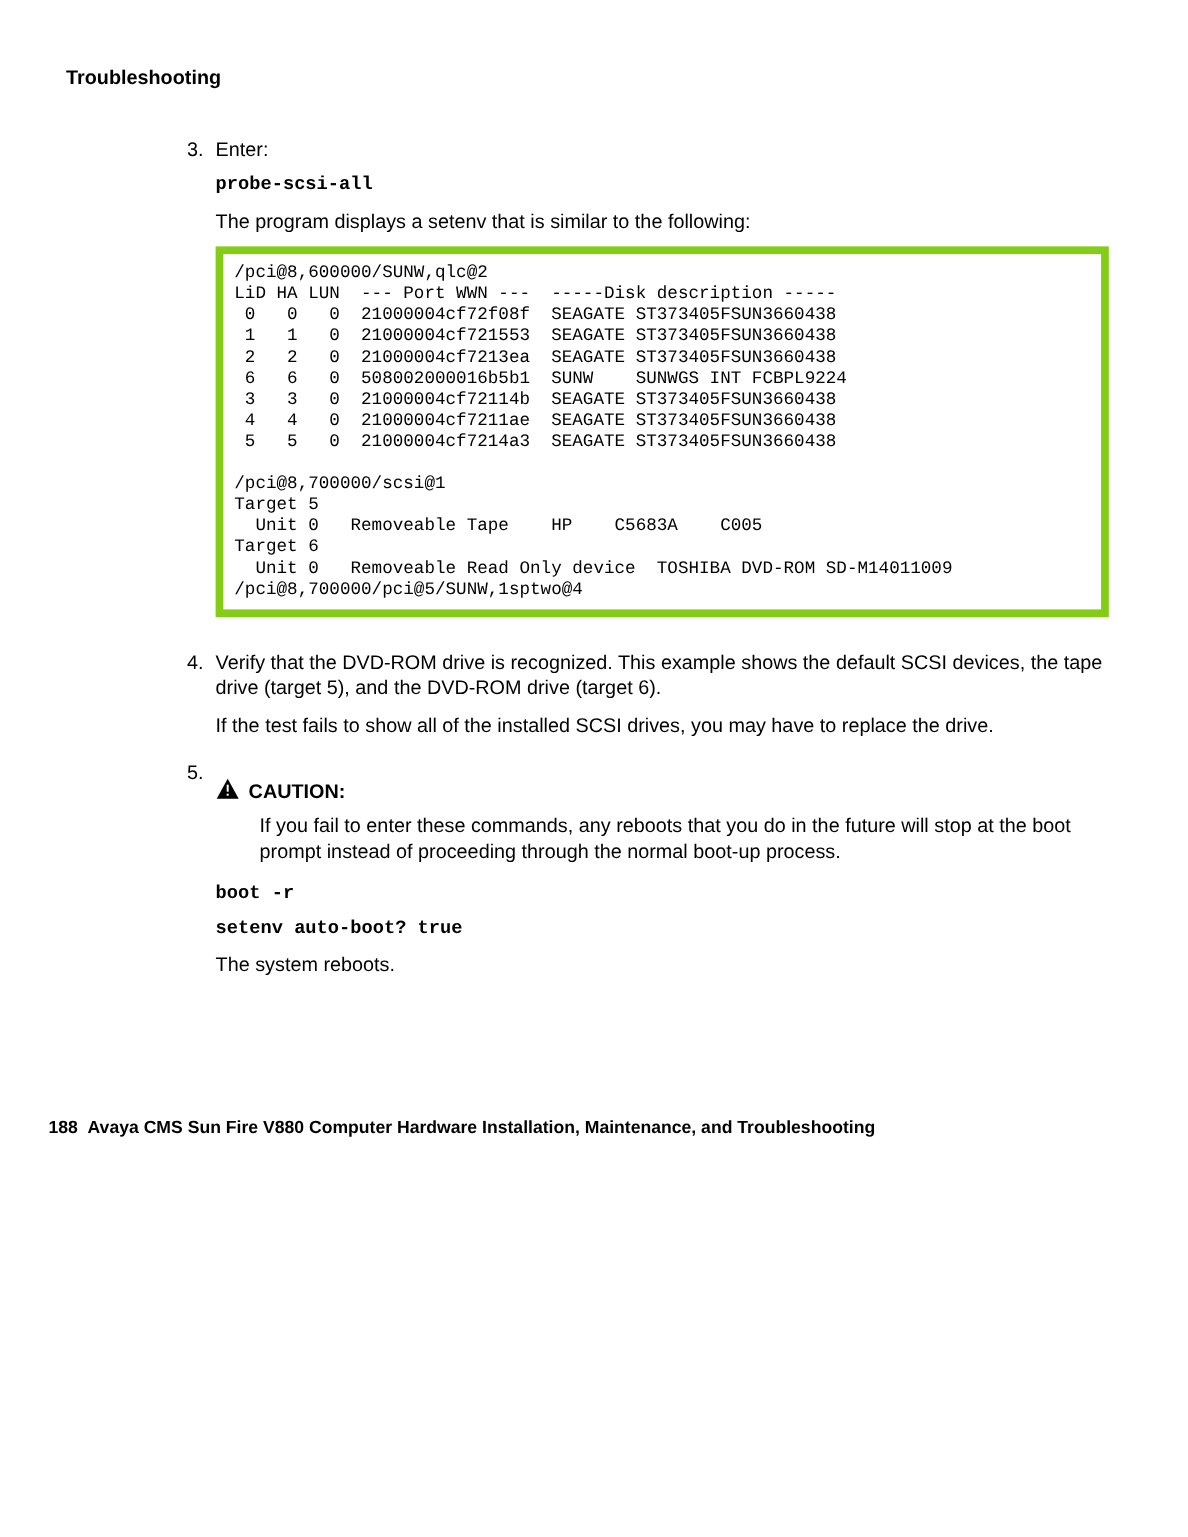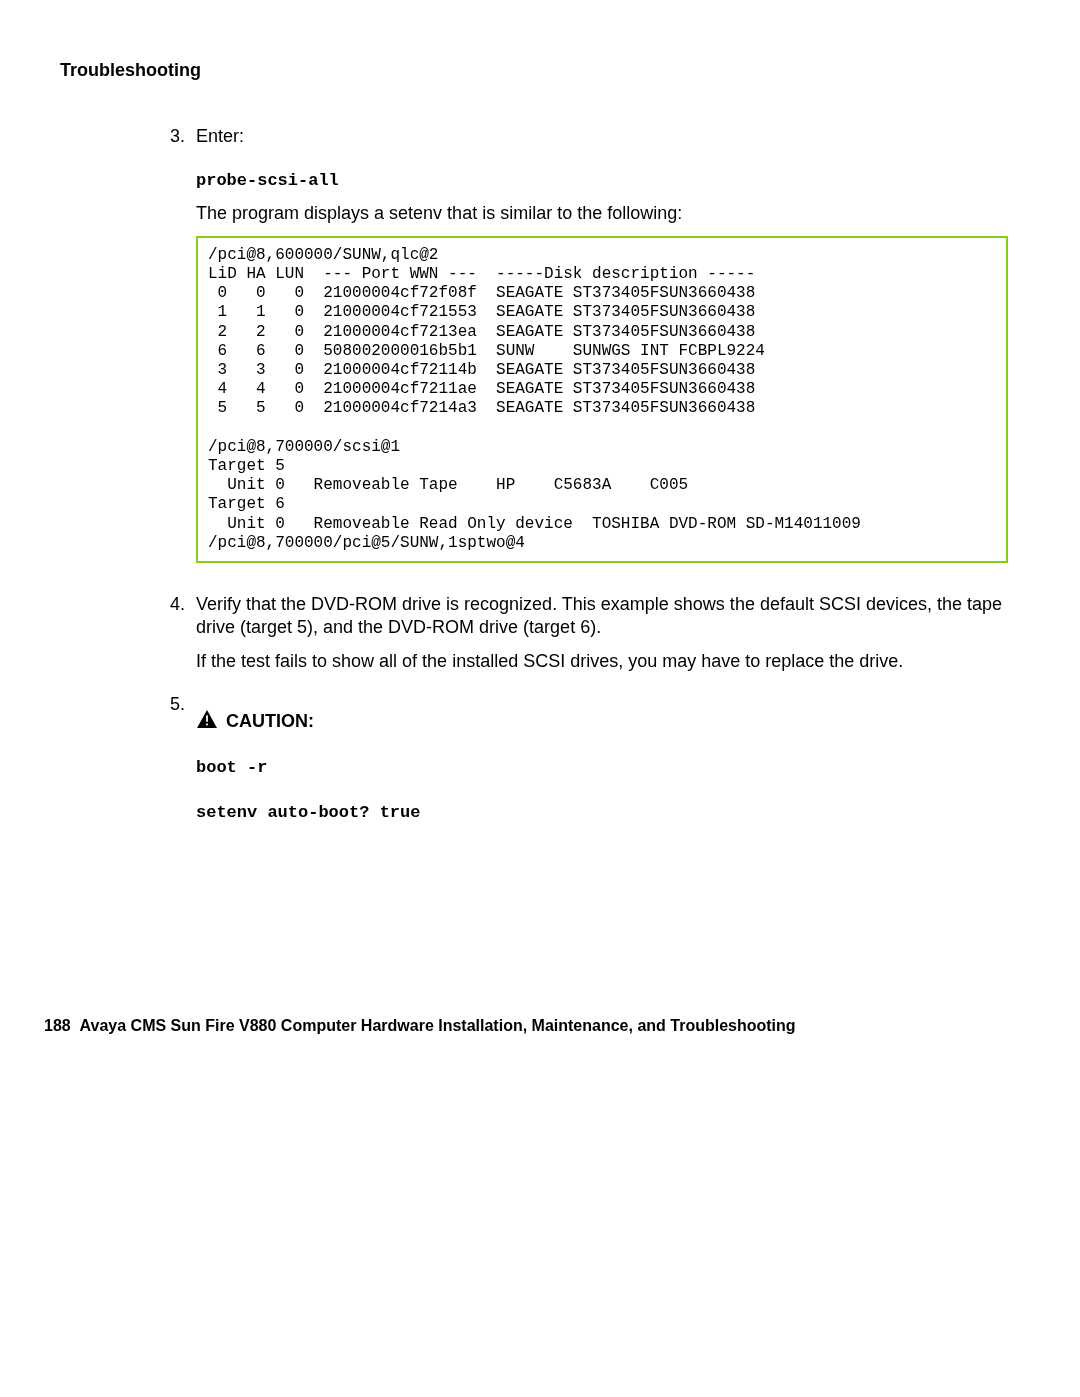--- a/index.html
+++ b/index.html
@@ -41,29 +41,29 @@
     font-size: 18px;
     line-height: 1.3;
   }
   .step-body p {
     margin: 0 0 10px 0;
   }
   .cmd {
     font-family: "Courier New", monospace;
     font-weight: bold;
     font-size: 17px;
-    margin: 22px 0 10px 0;
+    margin: 10px 0 10px 0;
     white-space: pre;
   }
   .plain {
     font-size: 18px;
     margin: 10px 0 14px 0;
   }
   .codebox {
-    border: 2px solid #84cc16;
+    border: 7px solid #84cc16;
     font-family: "Courier New", monospace;
     font-size: 16px;
     line-height: 1.2;
     padding: 8px 10px;
     white-space: pre;
     margin: 6px 0 20px 0;
     overflow: hidden;
   }
   .caution-row {
     display: flex;
@@ -145,23 +145,25 @@
         <div class="caution-row">
           <span class="caution-icon">
             <svg width="22" height="20" viewBox="0 0 24 22">
               <polygon points="12,1 23,21 1,21" fill="#000"></polygon>
               <rect x="11" y="7" width="2" height="7" fill="#fff"></rect>
               <rect x="11" y="16" width="2" height="2" fill="#fff"></rect>
             </svg>
           </span>
           <span class="caution-label">CAUTION:</span>
         </div>
+        <div class="caution-body">If you fail to enter these commands, any reboots that you do in the future will stop at the boot prompt instead of proceeding through the normal boot-up process.</div>
 
         <div class="cmd">boot -r</div>
         <div class="cmd">setenv auto-boot? true</div>
+        <p class="plain">The system reboots.</p>
       </div>
     </div>
 
   </div>
 
   <div class="footer">
     <span class="page-num">188</span>&nbsp;&nbsp;<span>Avaya CMS Sun Fire V880 Computer Hardware Installation, Maintenance, and Troubleshooting</span>
   </div>
 
 </div>

